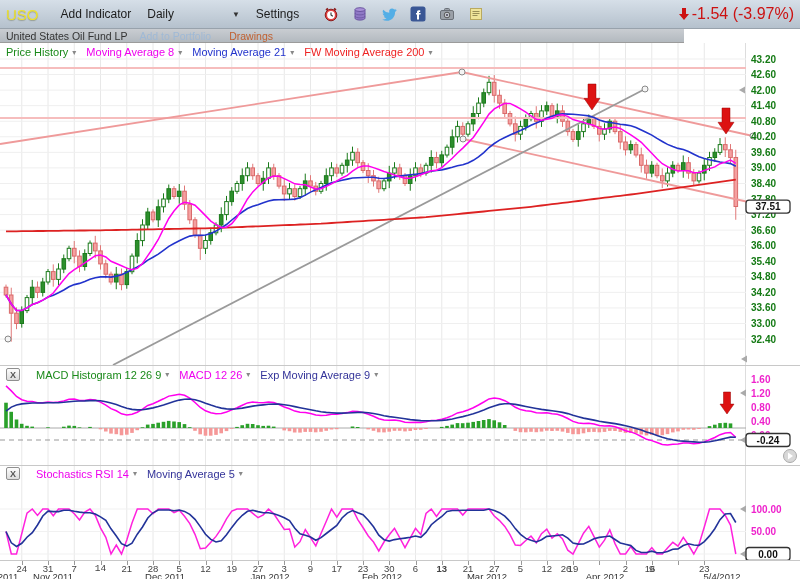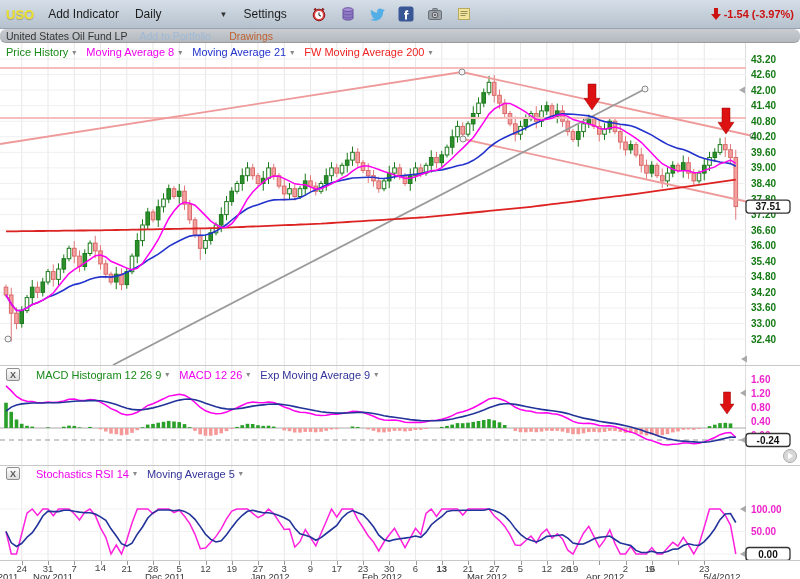--- a/index.html
+++ b/index.html
@@ -1,28 +1,28 @@
 <!DOCTYPE html>
 <html><head>
 <meta charset="utf-8">
 <style>
   html,body{margin:0;padding:0;background:#fff;}
   *{box-sizing:border-box;}
   body{font-family:"Liberation Sans",sans-serif;width:800px;height:579px;overflow:hidden;}
   .toolbar{height:29px;width:800px;background:linear-gradient(#d6dfe8,#b5c1cd);border-bottom:1px solid #98a2ac;display:flex;align-items:center;padding:0 6px;font-size:12px;color:#1c1c1c;}
-  .sym{color:#ece12f;font-weight:bold;font-size:13px;margin-right:14px;text-shadow:0 1px 1px rgba(90,90,40,.4);}
+  .sym{color:#ece12f;font-weight:normal;font-size:15px;margin-right:22px;text-shadow:0 1px 1px rgba(90,90,40,.4);}
   .tb-item{margin-right:16px;cursor:default;}
   .tb-drop{display:flex;align-items:center;margin-right:16px;}
   .tb-drop .gap{width:58px;}
   .tb-caret{font-size:8px;color:#333;}
   .tb-icons{display:flex;align-items:center;gap:13px;margin-left:8px;}
   .tb-icons svg{display:block;}
   .spacer{flex:1;}
-  .chg{display:flex;align-items:center;gap:3px;color:#cc1111;font-weight:bold;font-size:11px;}
-  .subbar{height:14px;width:800px;background:linear-gradient(#c9cdd2,#b3b9bf);border-bottom:1px solid #9b9b9b;display:flex;align-items:center;padding:0 6px;font-size:10.5px;border-radius:6px;}
+  .chg{display:flex;align-items:center;gap:3px;color:#cc1111;font-weight:normal;font-size:16px;}
+  .subbar{height:14px;width:684px;background:linear-gradient(#c9cdd2,#b3b9bf);border-bottom:1px solid #9b9b9b;display:flex;align-items:center;padding:0 6px;font-size:10.5px;}
   .company{color:#333;margin-right:12px;}
   .portfolio{color:#9fb9d6;margin-right:18px;}
   .drawings{color:#c06030;}
   .chart{position:relative;width:800px;height:536px;background:#fff;}
   svg{display:block;}
   #macd-svg,#stoch-svg{border-top:1px solid #c8c8c8;}
   .panel-header{position:absolute;left:6px;display:flex;align-items:center;font-size:11px;white-space:nowrap;z-index:5;}
   .panel-header .leg{margin-left:8px;}
   .panel-header .leg:first-child{margin-left:0;}
   .panel-header .caret{color:#888;font-size:8px;margin:0 2px 0 4px;}

